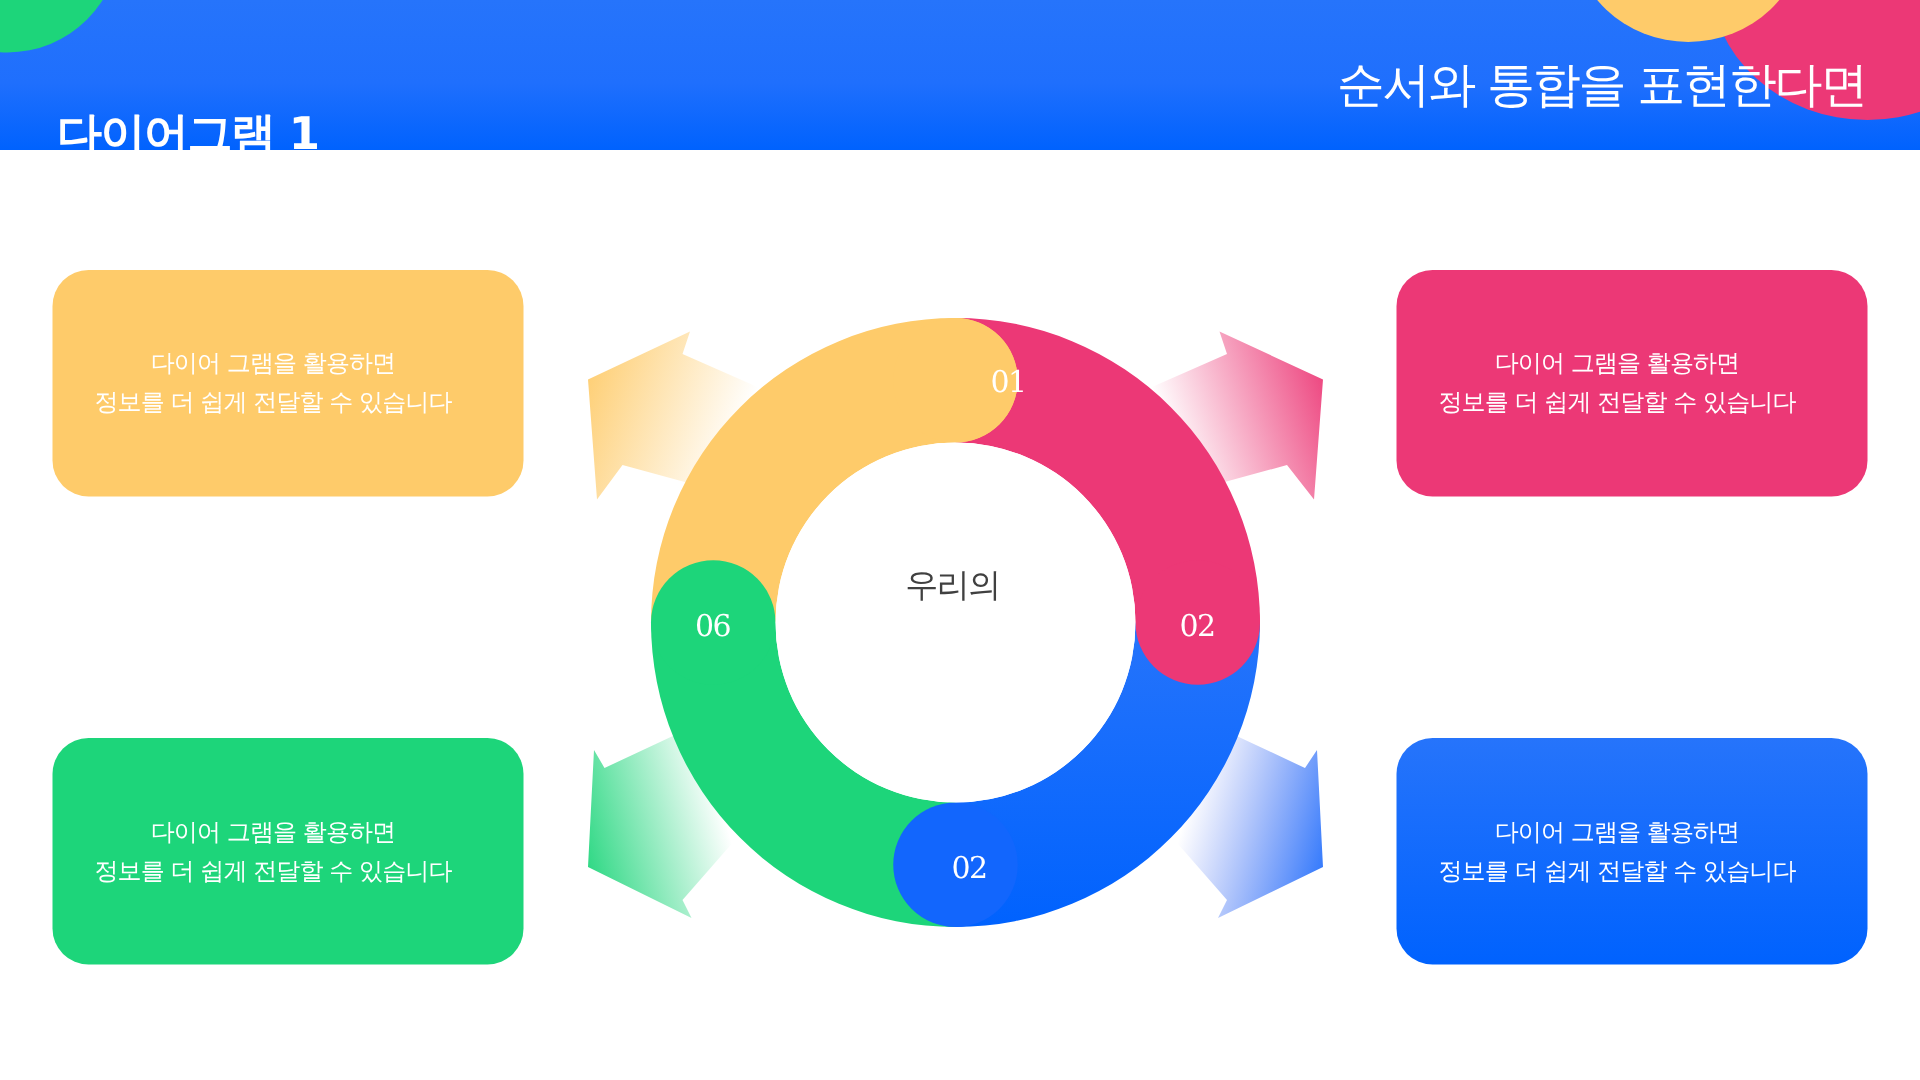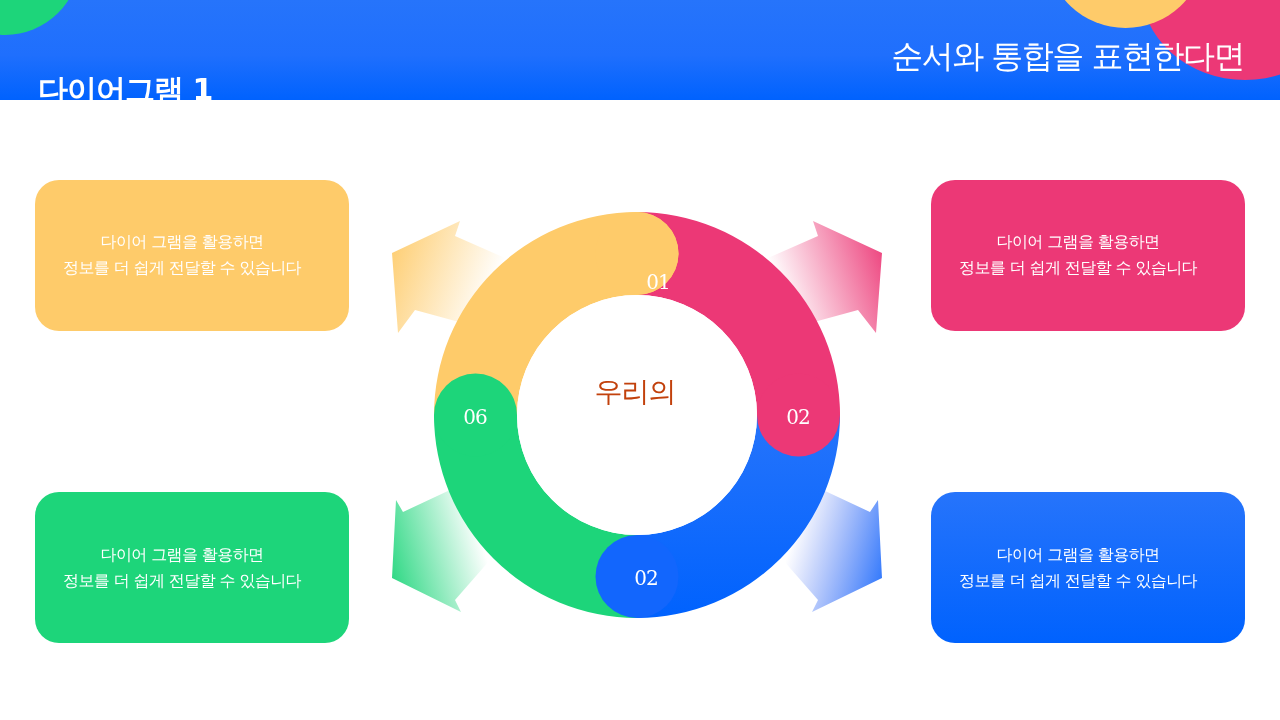--- a/index.html
+++ b/index.html
@@ -35,22 +35,22 @@
     .card-2 { left:931px; top:180px; background:#ec3876; }
     .card-3 { left:35px; top:492px; background:#1dd57a; }
     .card-4 { left:931px; top:492px; background:linear-gradient(180deg,#2674fb,#0062fe); }
     .card-1 .inner { margin-left:-20px; margin-top:-2px; }
     .card-2 .inner { margin-left:-20px; margin-top:-2px; }
     .card-3 .inner { margin-left:-20px; }
     .card-4 .inner { margin-left:-20px; }
     .diagram { position:absolute; left:0; top:0; width:1280px; height:720px; }
     .center-label {
       position:absolute; left:560px; top:372px; width:150px; text-align:center;
-      font-family:Liberation Serif, serif;
-      font-size:28px; line-height:40px; color:#c2410c; letter-spacing:-1px;
+      font-family:Liberation Mono, monospace;
+      font-size:22px; line-height:40px; color:#404040; letter-spacing:-1px;
     }
     .num {
       position:absolute; color:#fff; font-size:20px;
       font-family:"DejaVu Serif", "Liberation Serif", serif; letter-spacing:-1px;
       width:40px; text-align:center; line-height:24px;
     }
   </style>
 </head>
 <body>
 
@@ -108,21 +108,21 @@
   <path d="M 434 415 A 203 203 0 0 1 637 212 A 41.5 41.5 0 0 1 637 295 A 120 120 0 0 0 517 415 Z" fill="#fecb6a"></path>
 
   <circle cx="637" cy="253.5" r="41.5" fill="#fecb6a"></circle>
   <circle cx="798.5" cy="415" r="41.5" fill="#ec3876"></circle>
   <circle cx="637" cy="576.5" r="41.5" fill="#1266fd"></circle>
   <circle cx="475.5" cy="415" r="41.5" fill="#1dd57a"></circle>
 
   <circle cx="637" cy="415" r="120" fill="#ffffff"></circle>
 </svg>
 
-<div class="num" style="left:638px; top:242px;margin-top:28px;">01</div>
+<div class="num" style="left:652px; top:242px;">01</div>
 <div class="num" style="left:778px; top:405px;">02</div>
 <div class="num" style="left:626px; top:566px;">02</div>
 <div class="num" style="left:455px; top:405px;">06</div>
 
 <div class="center-label">
   <div>우리의</div>
 </div>
 
 <div class="card card-1">
   <div class="inner">

